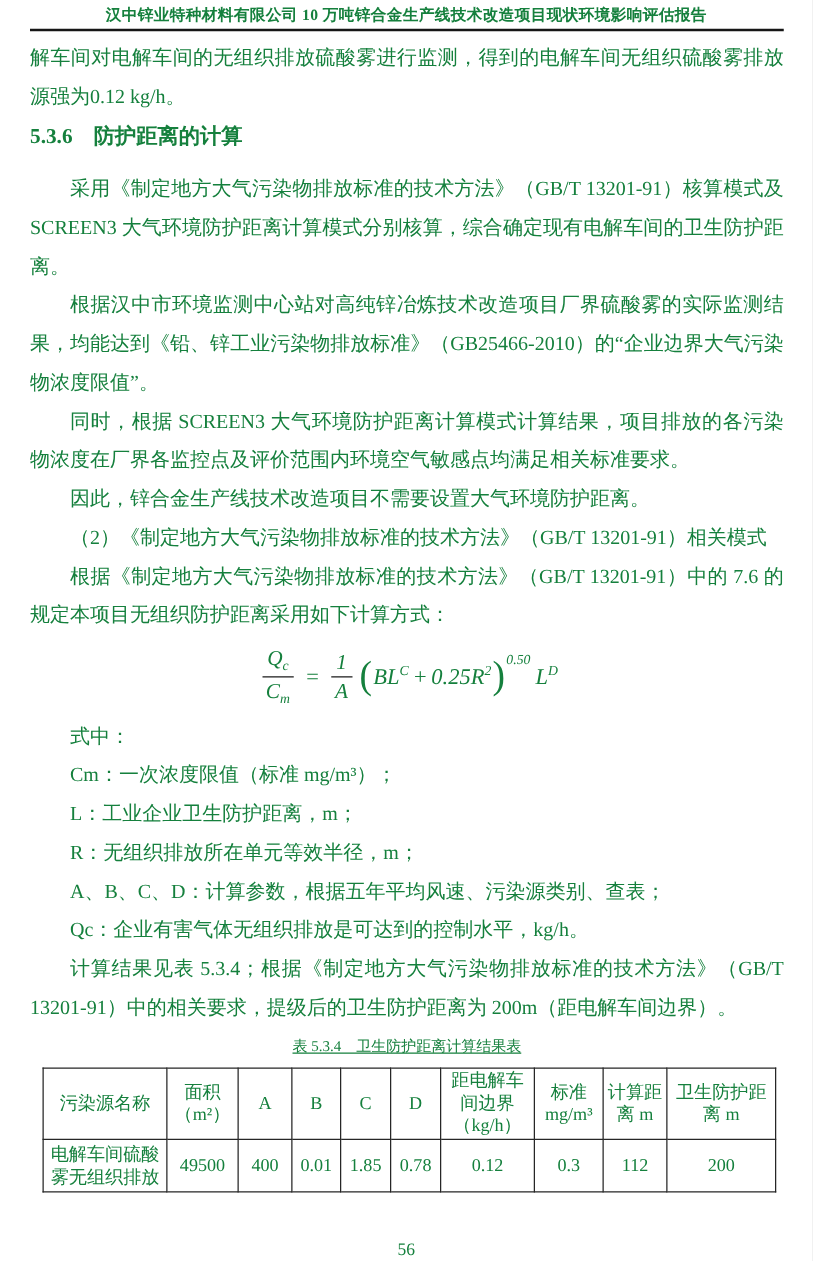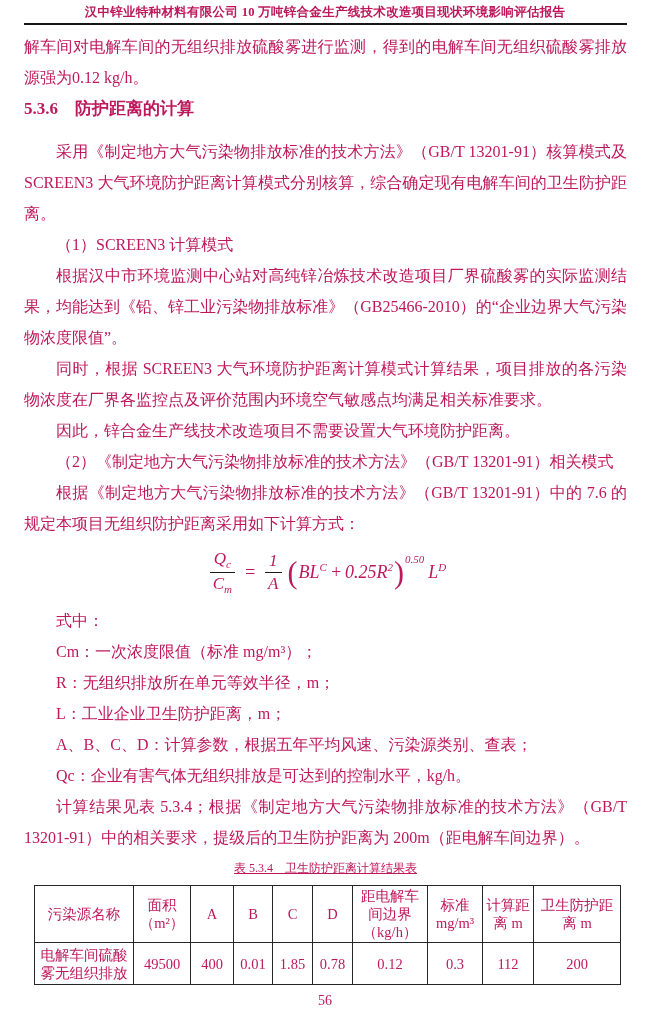--- a/index.html
+++ b/index.html
@@ -1,21 +1,21 @@
 <!DOCTYPE html>
 <html><head>
 <meta charset="utf-8">
 <style>
   html,body{margin:0;padding:0;background:#e8e8e8;}
   .page{
     position:relative;
     width:650px;height:1009px;
     margin:0 auto;
     background:#ffffff;
-    color:#be185d;
+    color:#15803d;
     font-family:"Liberation Serif","DejaVu Serif",serif;
     overflow:hidden;
     box-sizing:border-box;
   }
   .running-header{
     padding-top:4px;
     text-align:center;
     font-size:12.5px;
     font-weight:bold;
     line-height:16px;
@@ -123,21 +123,20 @@
   </div>
   <div class="header-rule"></div>
 
   <div class="doc-body">
 
     <p class="para noindent">解车间对电解车间的无组织排放硫酸雾进行监测，得到的电解车间无组织硫酸雾排放源强为0.12 kg/h。</p>
 
     <h3 class="heading">5.3.6　防护距离的计算</h3>
 
     <p class="para">采用《制定地方大气污染物排放标准的技术方法》（GB/T 13201-91）核算模式及SCREEN3 大气环境防护距离计算模式分别核算，综合确定现有电解车间的卫生防护距离。</p>
-    <p class="para">（1）SCREEN3 计算模式</p>
     <p class="para">根据汉中市环境监测中心站对高纯锌冶炼技术改造项目厂界硫酸雾的实际监测结果，均能达到《铅、锌工业污染物排放标准》（GB25466-2010）的“企业边界大气污染物浓度限值”。</p>
     <p class="para">同时，根据 SCREEN3 大气环境防护距离计算模式计算结果，项目排放的各污染物浓度在厂界各监控点及评价范围内环境空气敏感点均满足相关标准要求。</p>
     <p class="para">因此，锌合金生产线技术改造项目不需要设置大气环境防护距离。</p>
     <p class="para">（2）《制定地方大气污染物排放标准的技术方法》（GB/T 13201-91）相关模式</p>
     <p class="para">根据《制定地方大气污染物排放标准的技术方法》（GB/T 13201-91）中的 7.6 的规定本项目无组织防护距离采用如下计算方式：</p>
 
     <div class="formula-row">
       <span class="frac">
         <span class="num"><span>Q</span><sub>c</sub></span>
         <span class="den"><span>C</span><sub>m</sub></span>
@@ -151,22 +150,22 @@
       <span class="expr"><span>BL</span><sup>C</sup></span>
       <span class="op plus">+</span>
       <span class="expr"><span>0.25R</span><sup>2</sup></span>
       <span class="paren">)</span>
         <sup class="paren-exp">0.50</sup>
       <span class="expr tail"><span>L</span><sup>D</sup></span>
     </div>
 
     <p class="para">式中：</p>
     <p class="para">Cm：一次浓度限值（标准 mg/m³）；</p>
+    <p class="para">L：工业企业卫生防护距离，m；</p>
     <p class="para">R：无组织排放所在单元等效半径，m；</p>
-    <p class="para">L：工业企业卫生防护距离，m；</p>
     <p class="para">A、B、C、D：计算参数，根据五年平均风速、污染源类别、查表；</p>
     <p class="para">Qc：企业有害气体无组织排放是可达到的控制水平，kg/h。</p>
     <p class="para">计算结果见表 5.3.4；根据《制定地方大气污染物排放标准的技术方法》（GB/T 13201-91）中的相关要求，提级后的卫生防护距离为 200m（距电解车间边界）。</p>
 
     <div class="table-caption">表 5.3.4　卫生防护距离计算结果表</div>
 
     <table class="results">
       <colgroup>
         <col style="width:99px">
           <col style="width:57px">

